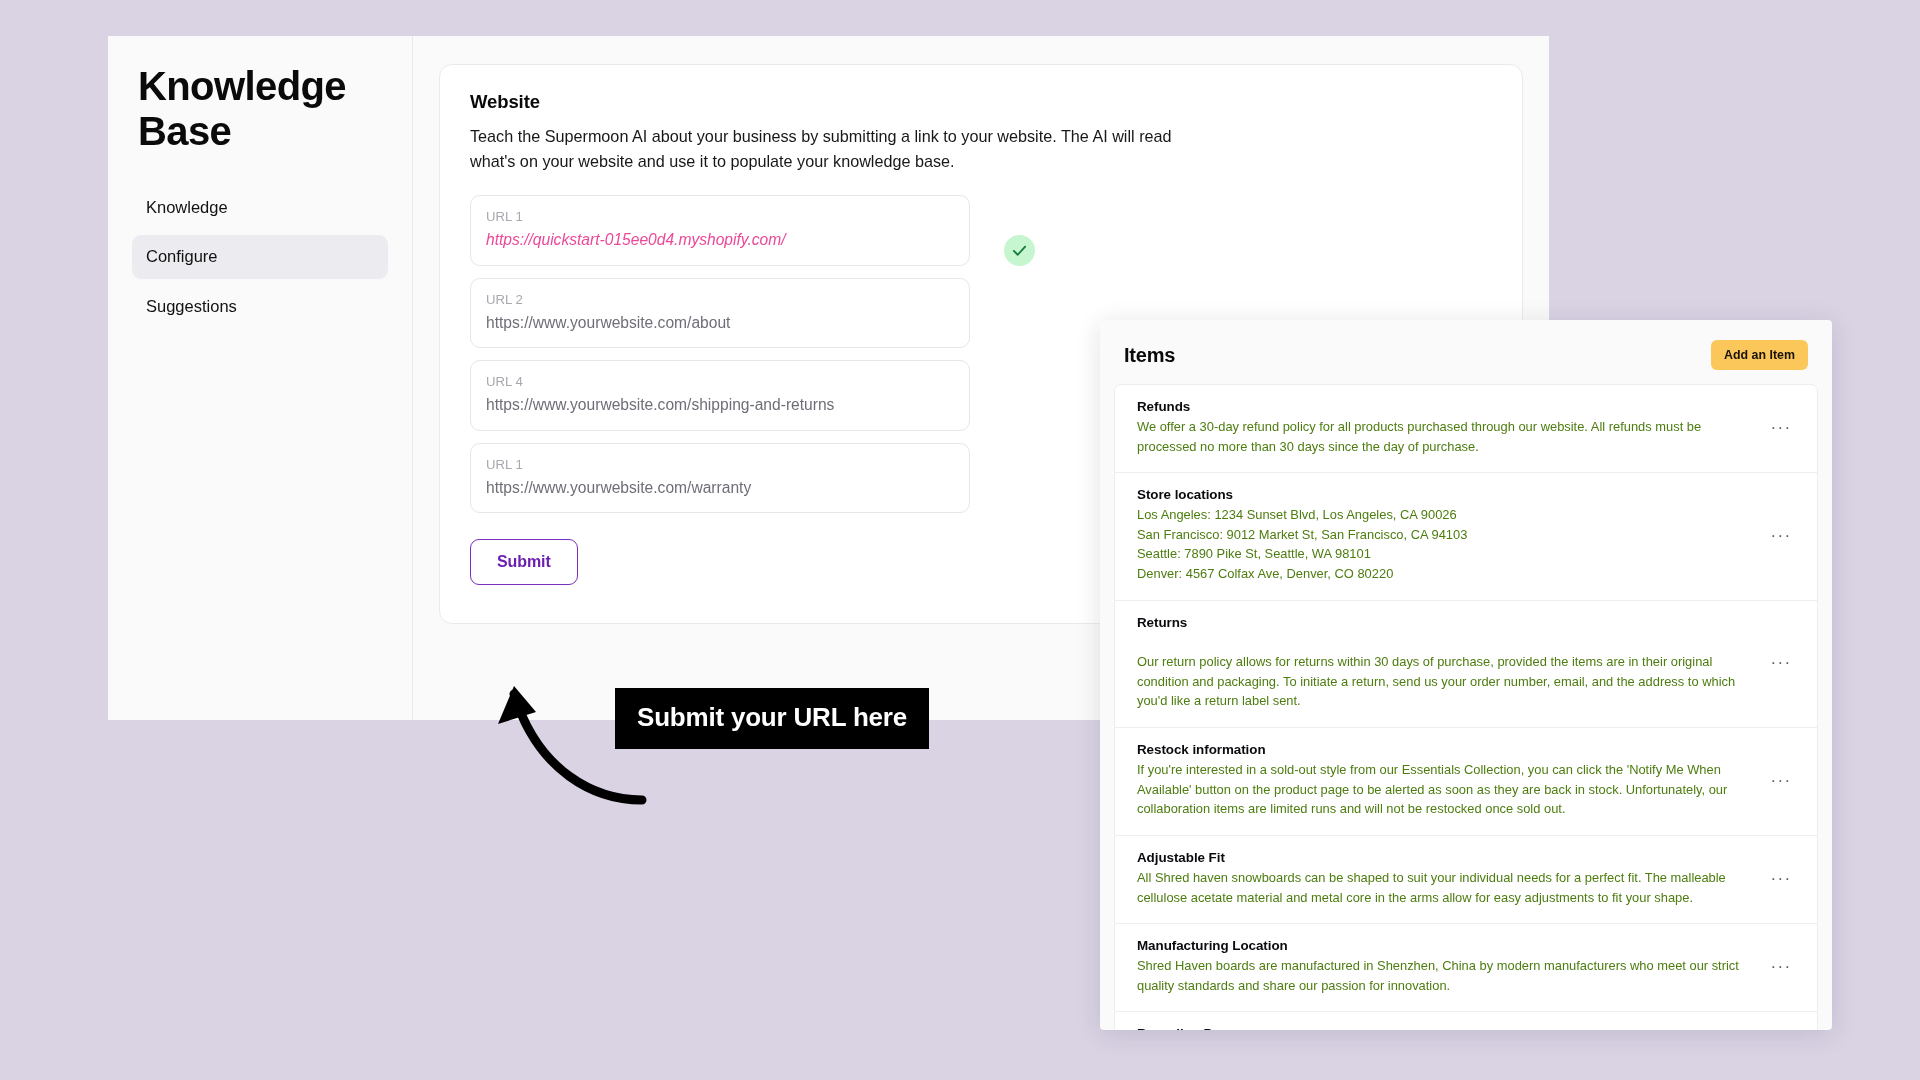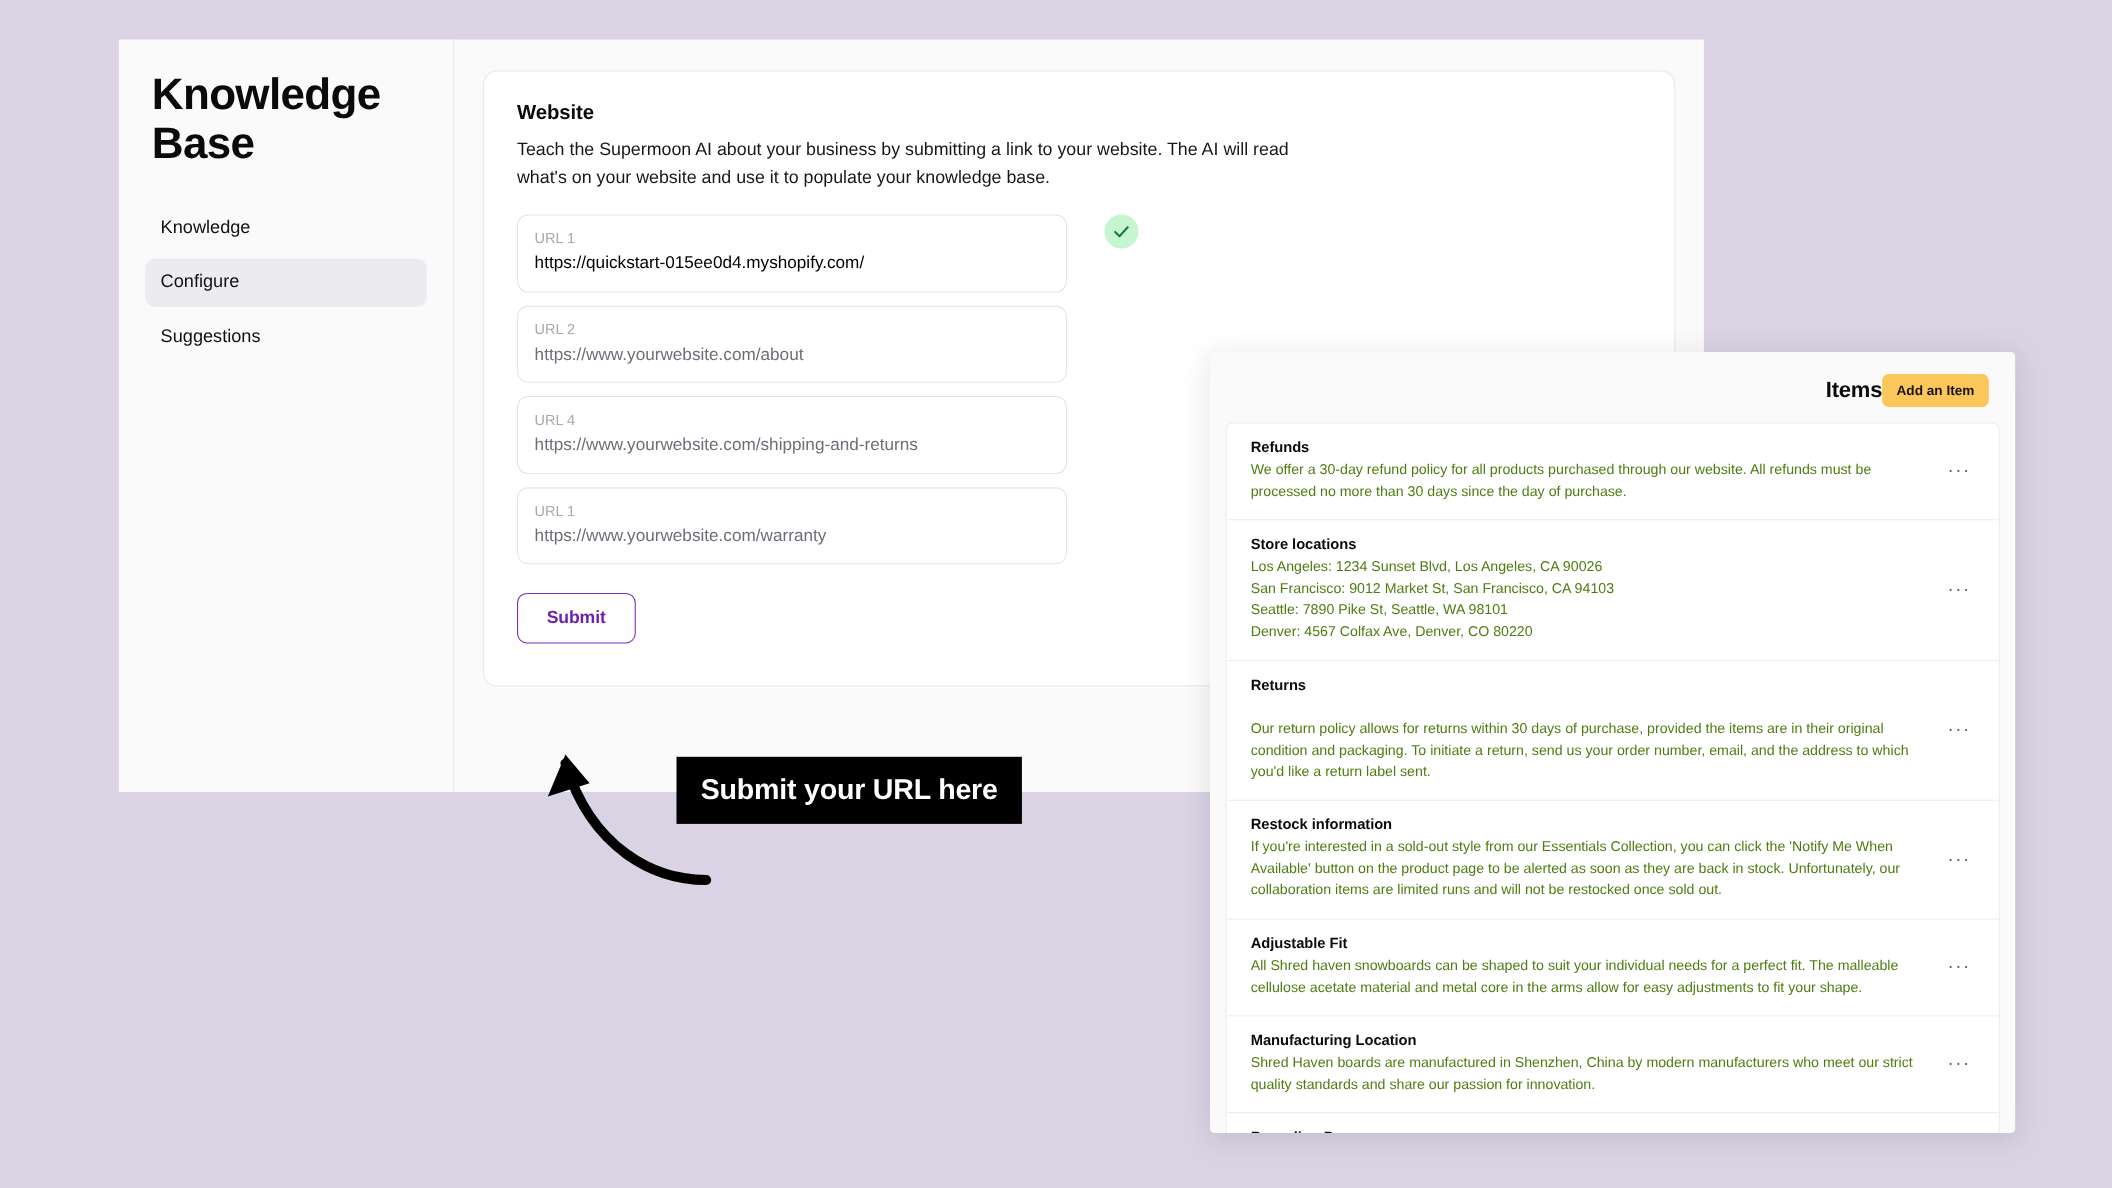--- a/index.html
+++ b/index.html
@@ -59,35 +59,35 @@
     font-size: 18.5px; font-weight: 700; color: #0a0a0a;
     letter-spacing: -0.1px;
   }
   .card-desc {
     margin-top: 11px;
     font-size: 16.2px; line-height: 1.52; color: #18181b;
     max-width: 720px;
   }
 
   .url-rows { margin-top: 22px; }
-  .url-row { display: flex; align-items: flex-start; gap: 34px; margin-bottom: 12px; }
+  .url-row { display: flex; align-items: flex-end; gap: 34px; margin-bottom: 12px; }
   .url-field {
     width: 500px;
     border: 1px solid #e6e6ea;
     border-radius: 10px;
     background: #fff;
     padding: 11px 15px 13px 15px;
   }
   .url-label { font-size: 13.2px; color: #a8a8b0; line-height: 1.45; }
   .url-value {
     font-size: 15.6px; line-height: 1.5; margin-top: 2px;
     color: #6e6e78; background: none; border: none; padding: 0;
     width: 100%; font-family: inherit; outline: none;
   }
-  .url-value.filled { color: #000000; }
+  .url-value.filled { color: #ec4899; font-style: italic; }
 
   .check-badge {
     width: 31px; height: 31px; border-radius: 50%;
     background: #c6f6d0;
     display: flex; align-items: center; justify-content: center;
     flex: 0 0 31px;
   }
   .check-badge svg { display: block; }
 
   .submit-btn {
@@ -106,21 +106,21 @@
   
   .items-panel {
     position: absolute; left: 1100px; top: 320px;
     width: 732px; height: 710px;
     background: #fafafa;
     border-radius: 4px;
     box-shadow: 0 4px 26px rgba(40,30,60,.13);
     overflow: hidden;
   }
   .items-header {
-    display: flex; align-items: center; justify-content: flex-end;
+    display: flex; align-items: center; justify-content: space-between;
     padding: 20px 24px 14px 24px;
   }
   .items-title { font-size: 20px; font-weight: 700; color: #0a0a0a; letter-spacing: -0.2px; }
   .add-item-btn {
     background: #fbc75a; border: none; border-radius: 6px;
     font-size: 12.4px; font-weight: 700; color: #191207;
     padding: 8px 13px; cursor: pointer; font-family: inherit;
   }
   .items-list {
     margin: 0 14px; background: #fff;

